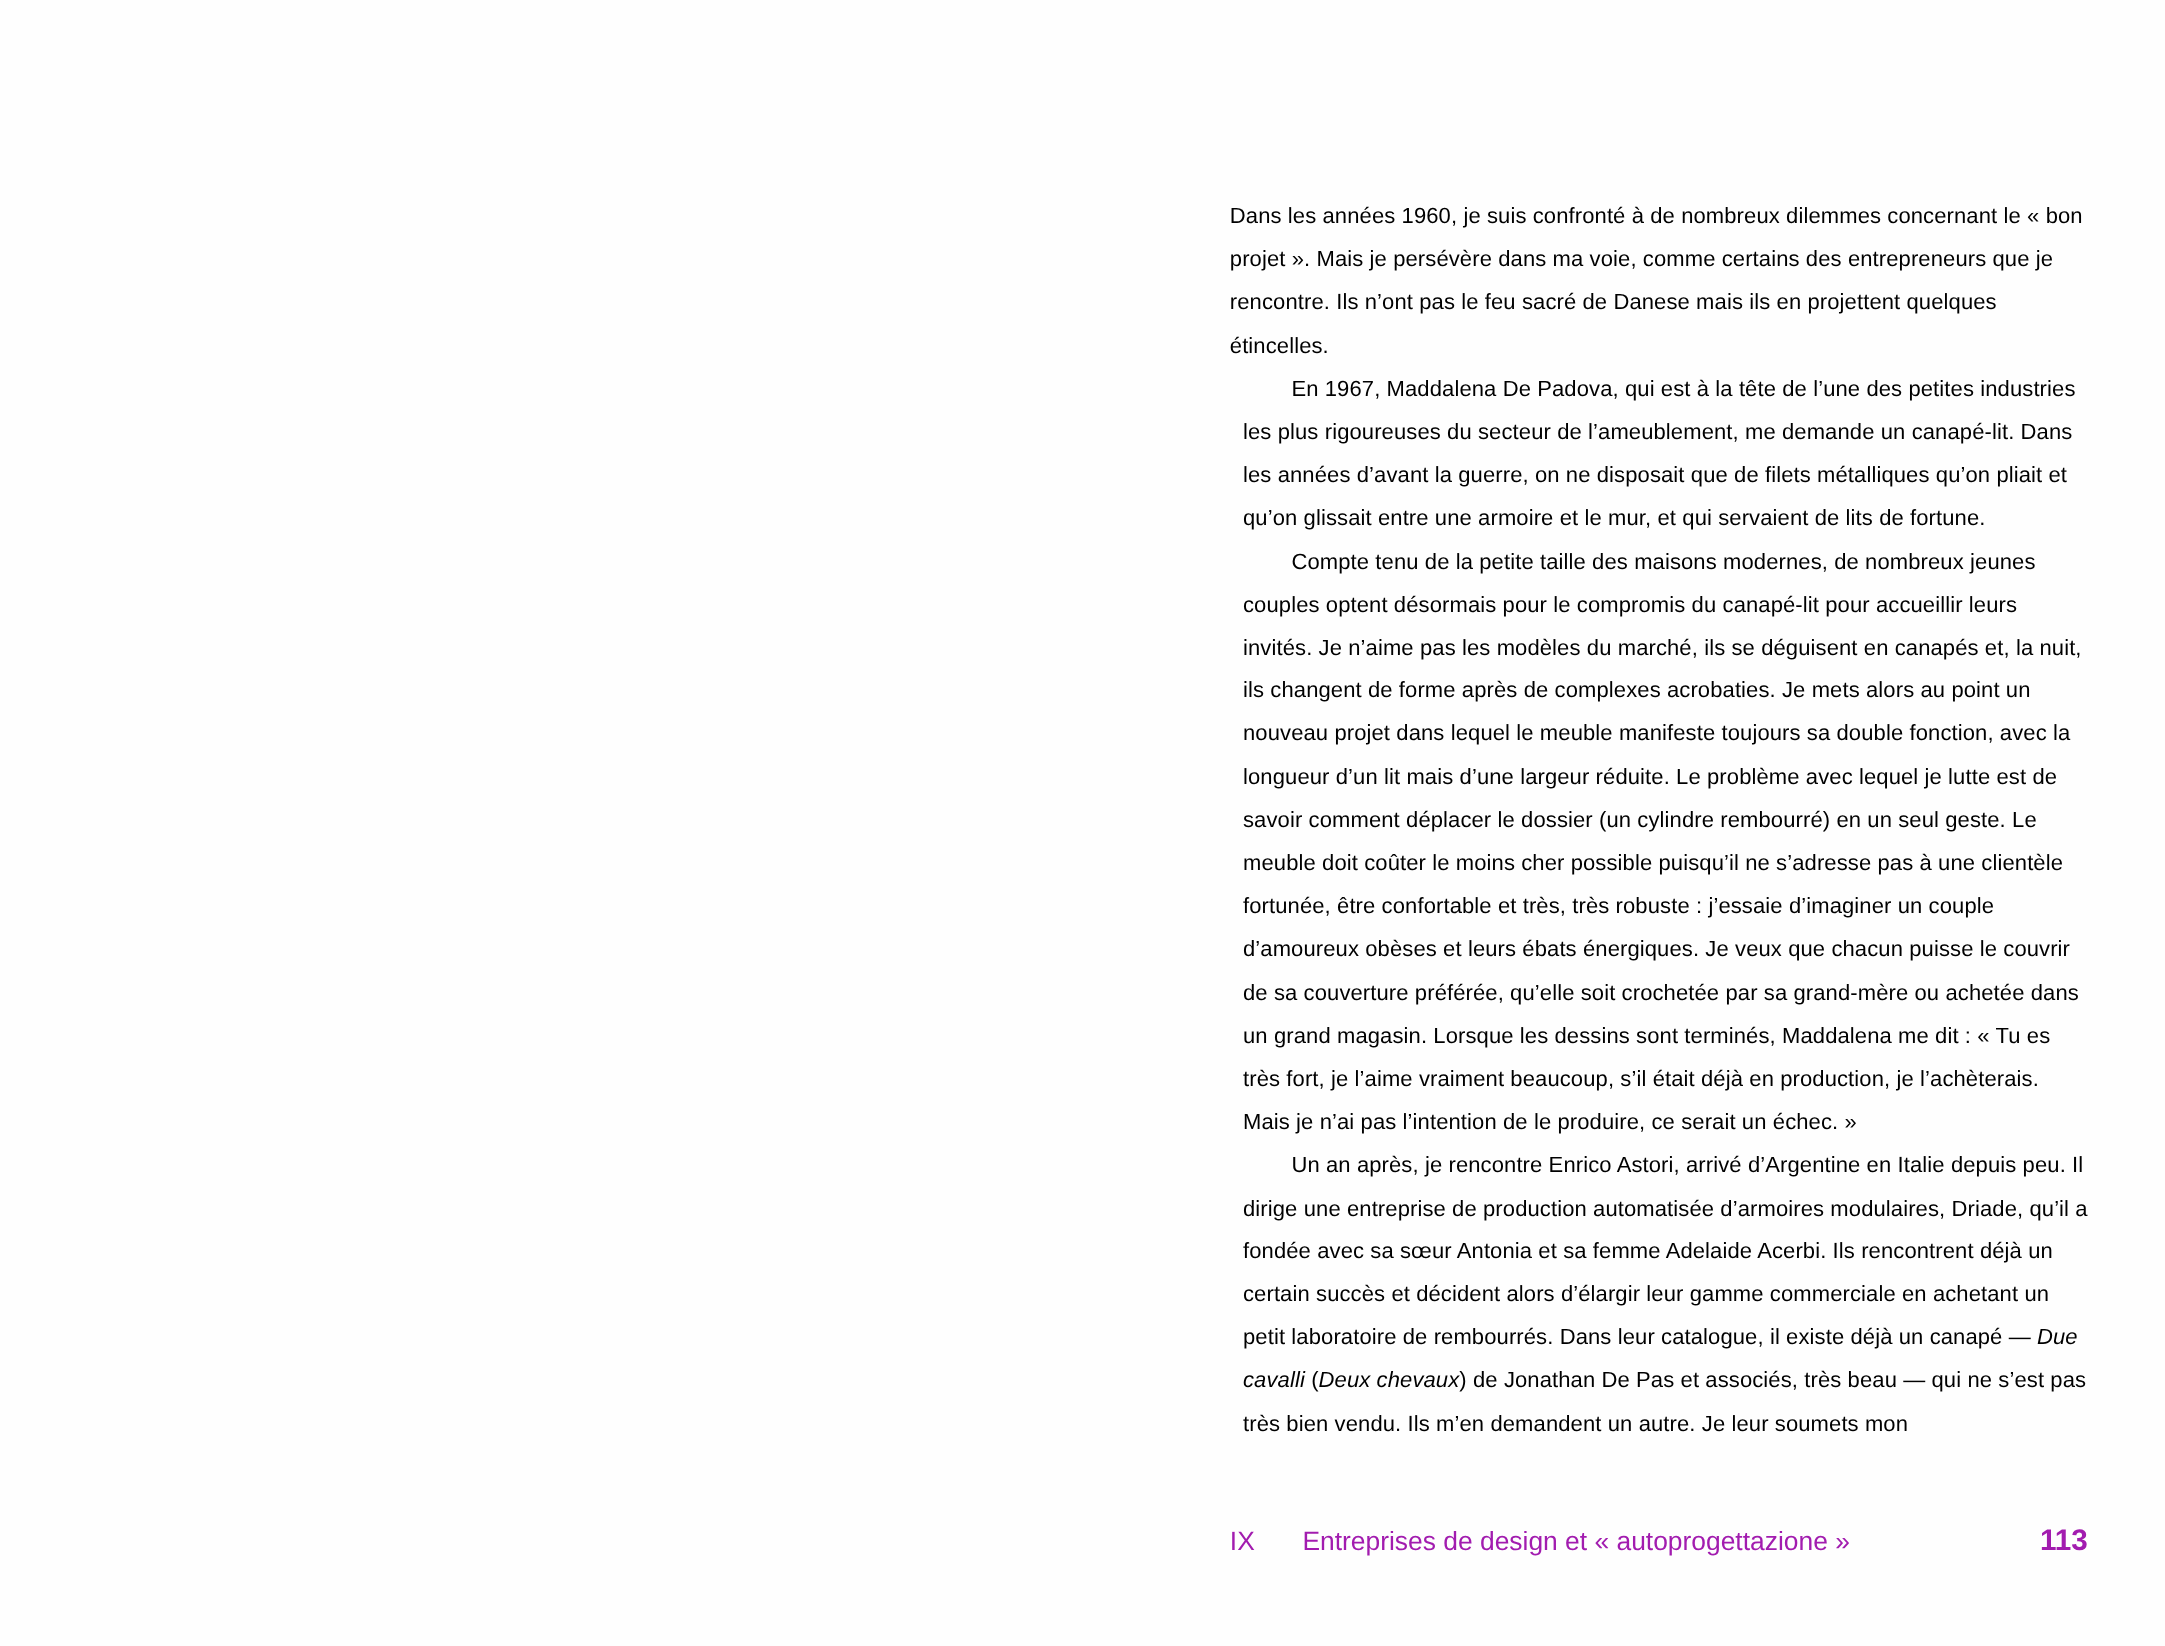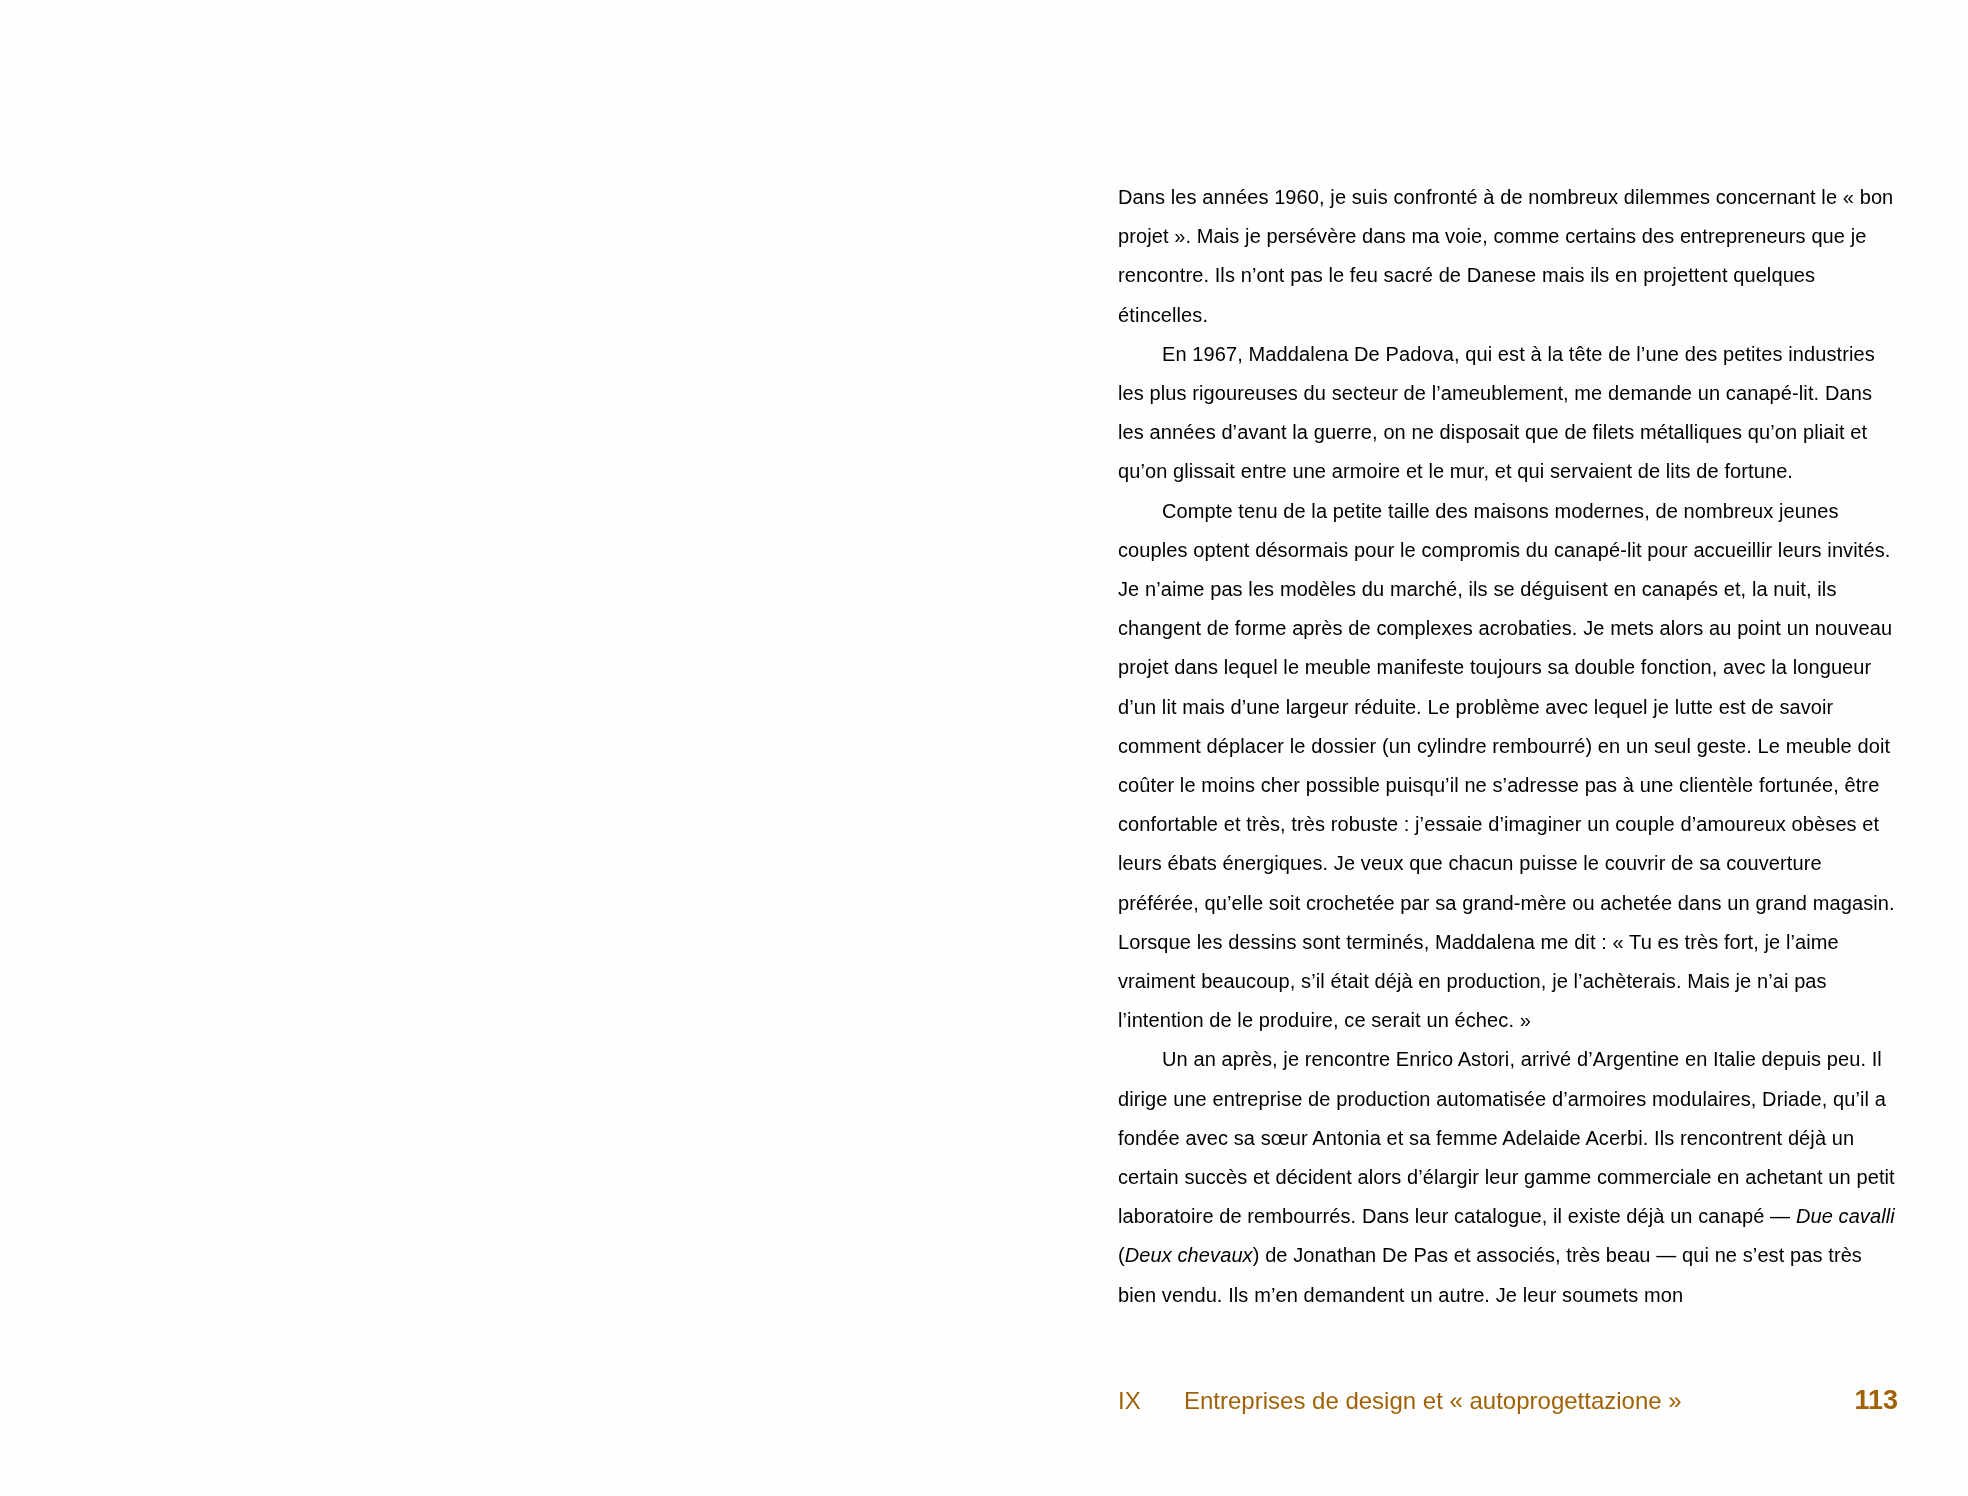--- a/index.html
+++ b/index.html
@@ -30,33 +30,34 @@
     margin: 0;
     font-size: 20px;
     line-height: 39.2px;
     letter-spacing: 0.005em;
     text-align: left;
     color: #000000;
     font-weight: 400;
   }
   .para + .para {
     text-indent: 44px;
+    margin-left: 12px;
   }
   .para em {
     font-style: italic;
   }
   .footer {
     position: absolute;
     left: 1118px;
     top: 1385px;
     width: 780px;
     display: flex;
     align-items: baseline;
     font-size: 24px;
-    color: #a16207;
+    color: #a21caf;
   }
   .footer-chapter-num {
     width: 66px;
     flex: 0 0 auto;
   }
   .footer-chapter-title {
     flex: 1 1 auto;
   }
   .footer-page-num {
     flex: 0 0 auto;

